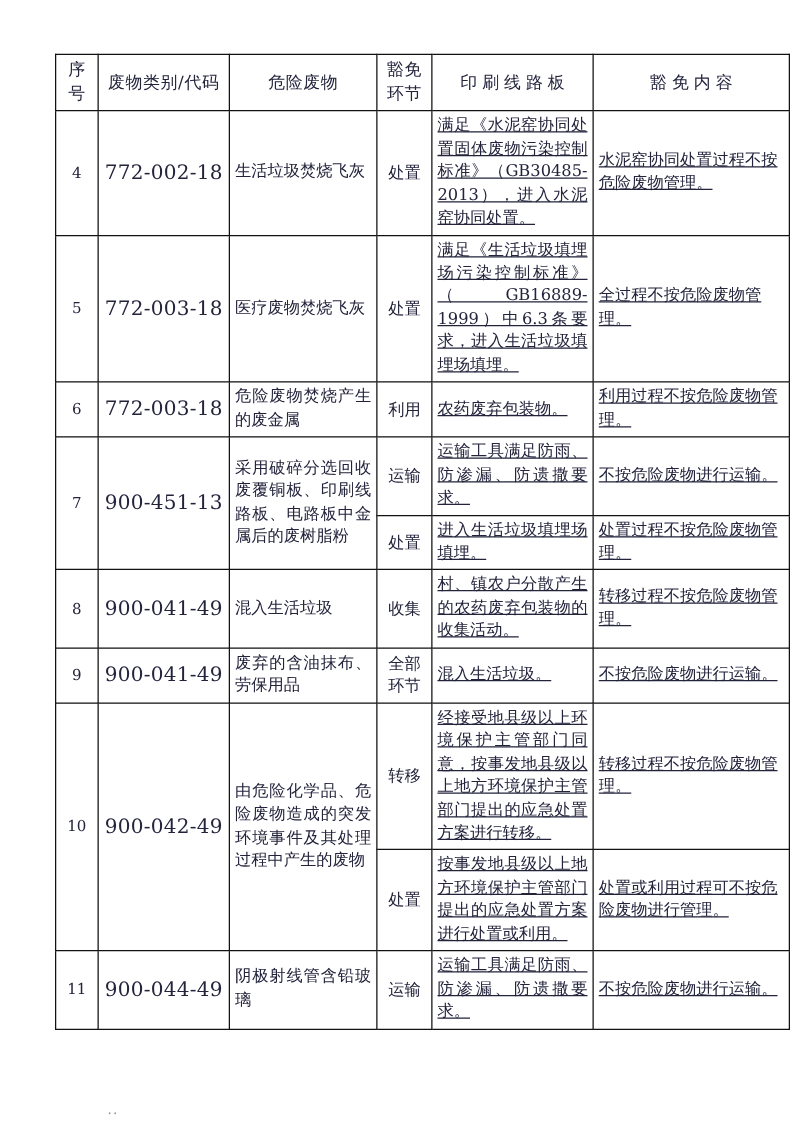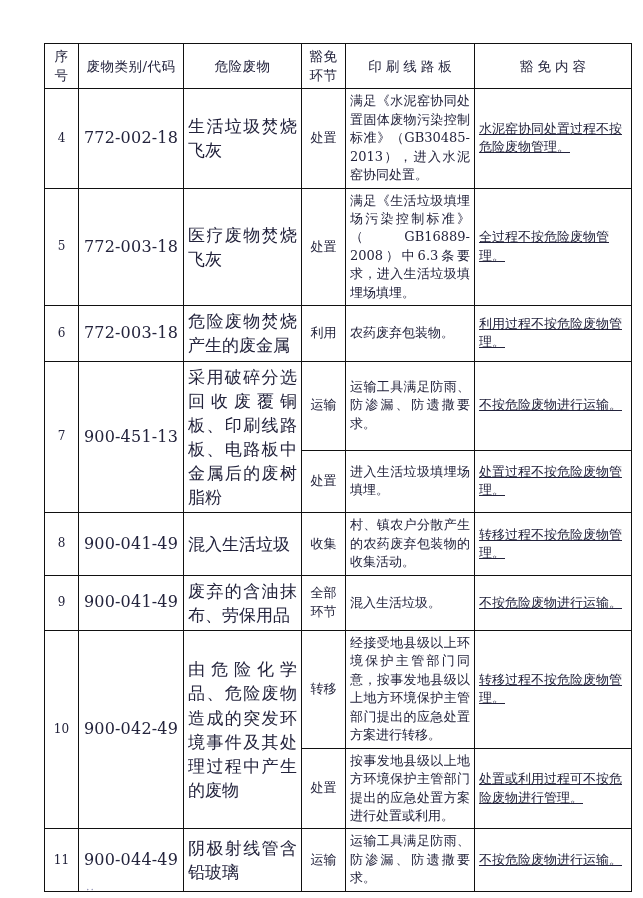--- a/index.html
+++ b/index.html
@@ -65,36 +65,37 @@
   }
   td.code {
     text-align: center;
     font-size: 16px;
     letter-spacing: 0.2px;
     white-space: nowrap;
   }
   td.waste {
     text-align: justify;
     text-align-last: left;
-    font-size: 17px;
+    font-size: 13px;
     padding-left: 6px;
     padding-right: 6px;
   }
   td.stage {
     text-align: center;
     font-size: 13px;
     line-height: 1.35;
     font-family: Liberation Serif, serif;
   }
   td.cond {
     text-align: justify;
     text-align-last: left;
     font-size: 13px;
     padding-left: 5px;
     padding-right: 5px;
+    text-decoration: underline;
   }
   td.content {
     text-align: left;
     font-size: 13px;
     padding-left: 6px;
     padding-right: 5px;
     text-decoration: underline;
   }
   
   .page-artifact {
@@ -138,21 +139,21 @@
           <td class="waste" rowspan="1">生活垃圾焚烧飞灰</td>
           <td class="stage">处置</td>
           <td class="cond">满足《水泥窑协同处置固体废物污染控制标准》（GB30485-2013），进入水泥窑协同处置。</td>
           <td class="content">水泥窑协同处置过程不按危险废物管理。</td>
         </tr>
         <tr>
           <td class="seq" rowspan="1">5</td>
           <td class="code" rowspan="1">772-003-18</td>
           <td class="waste" rowspan="1">医疗废物焚烧飞灰</td>
           <td class="stage">处置</td>
-          <td class="cond">满足《生活垃圾填埋场污染控制标准》（GB16889-2008）中6.3条要求，进入生活垃圾填埋场填埋。</td>
+          <td class="cond">满足《生活垃圾填埋场污染控制标准》（GB16889-1999）中6.3条要求，进入生活垃圾填埋场填埋。</td>
           <td class="content">全过程不按危险废物管理。</td>
         </tr>
         <tr>
           <td class="seq" rowspan="1">6</td>
           <td class="code" rowspan="1">772-003-18</td>
           <td class="waste" rowspan="1">危险废物焚烧产生的废金属</td>
           <td class="stage">利用</td>
           <td class="cond">农药废弃包装物。</td>
           <td class="content">利用过程不按危险废物管理。</td>
         </tr>

